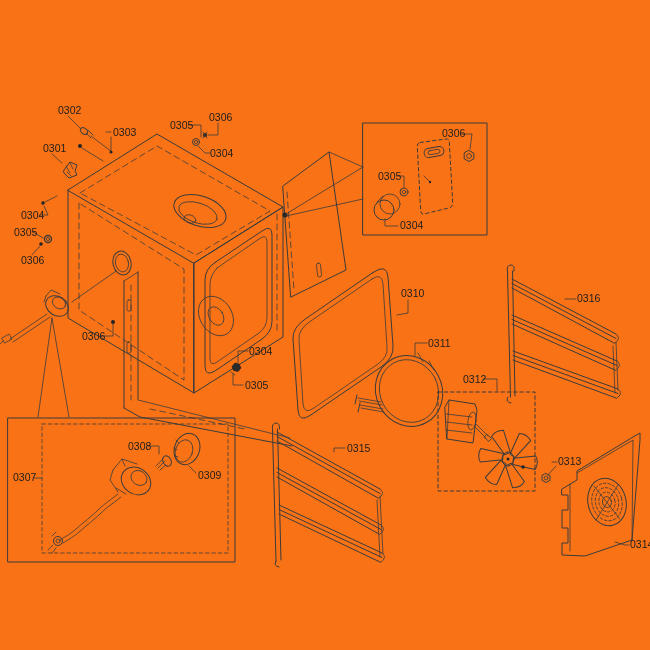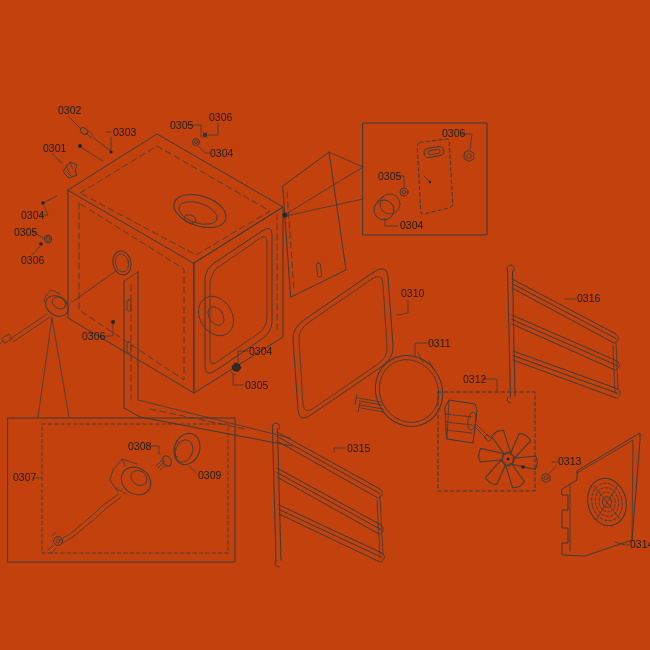--- a/index.html
+++ b/index.html
@@ -1,17 +1,17 @@
 <!DOCTYPE html>
 <html><head>
 <meta charset="utf-8">
 <style>
   html,body{margin:0;padding:0;}
   body{background:#ffffff;font-family:"Liberation Sans",sans-serif;}
-  .stage{width:650px;height:650px;background:#c2410c;position:relative;overflow:hidden;}
+  .stage{width:650px;height:650px;background:#f97316;position:relative;overflow:hidden;}
   .ln{fill:none;stroke:#3b3b3b;stroke-width:1;stroke-linecap:round;stroke-linejoin:round;}
   .thin{stroke-width:0.8;}
   .thick{stroke-width:1.35;}
   .dash{stroke-dasharray:6 4;}
   .dash2{stroke-dasharray:3.5 2.8;}
   .dash3{stroke-dasharray:2.5 2;}
   .dot{fill:#242424;stroke:none;}
   .fillsolid{fill:#2b2b2b;stroke:#111;stroke-width:0.5;}
   .lbl{font-family:"Liberation Sans",sans-serif;font-size:10.5px;fill:#1d1d1d;}
 </style>

